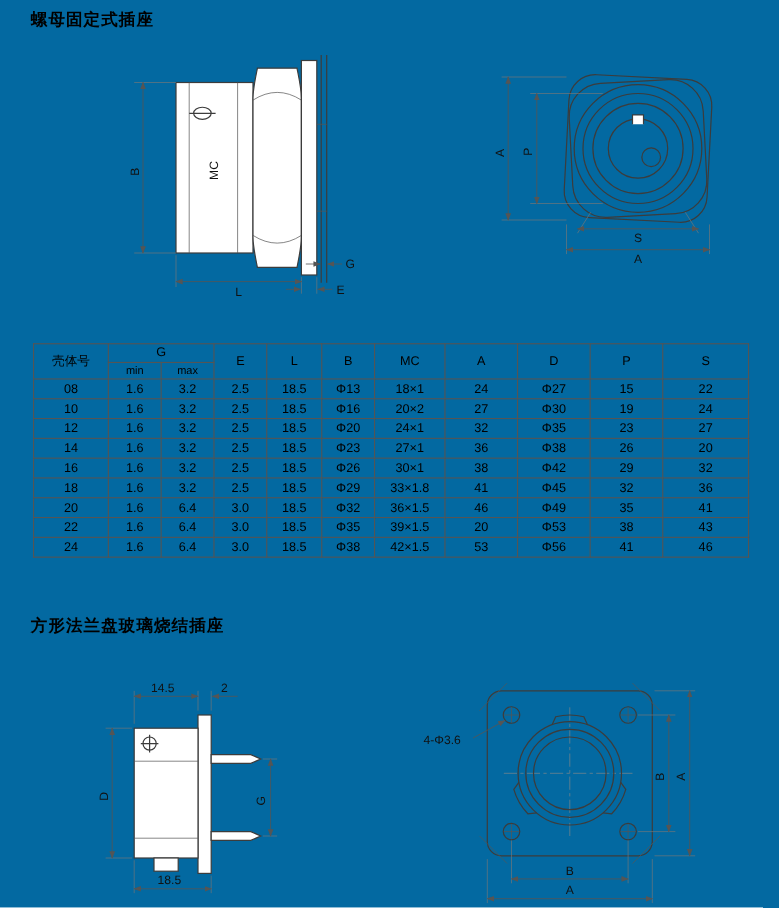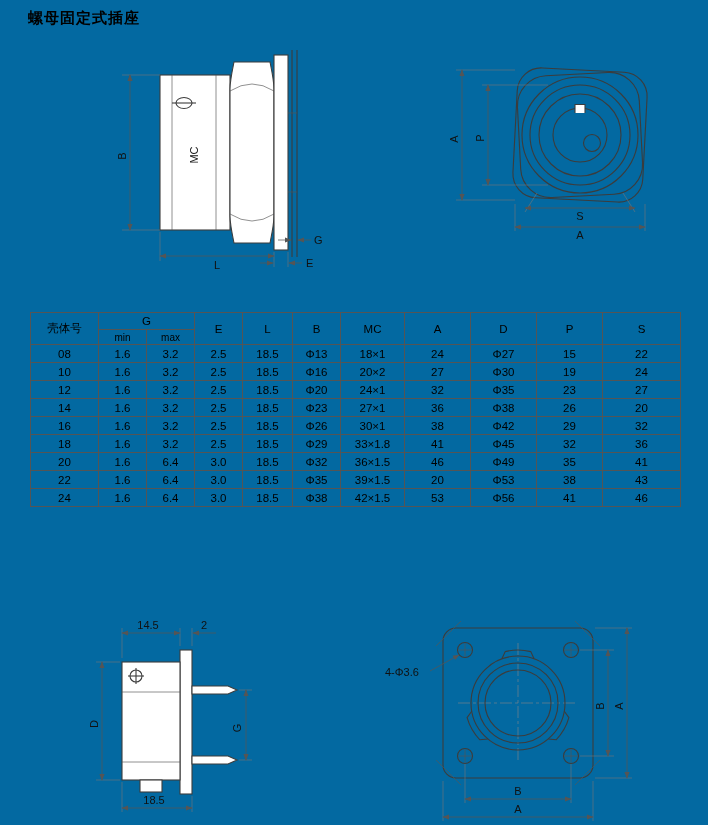--- a/index.html
+++ b/index.html
@@ -269,20 +269,21 @@
           <td>Φ38</td>
           <td>42×1.5</td>
           <td>53</td>
           <td>Φ56</td>
           <td>41</td>
           <td>46</td>
         </tr>
       </tbody>
   </table>
 
+  <h1 class="sec-title" id="title2">方形法兰盘玻璃烧结插座</h1>
 
   <svg id="d3" class="drawing" width="185" height="210" viewBox="0 0 185 210">
     <defs>
       <marker id="arr3" viewBox="0 0 10 10" refX="9" refY="5" markerWidth="9" markerHeight="9" orient="auto-start-reverse">
         <path d="M0,1.2 L10,5 L0,8.8 Z" fill="#555"></path>
       </marker>
     </defs>
     <g>
       <rect class="geof" x="90" y="38" width="12" height="144"></rect>
     </g>

